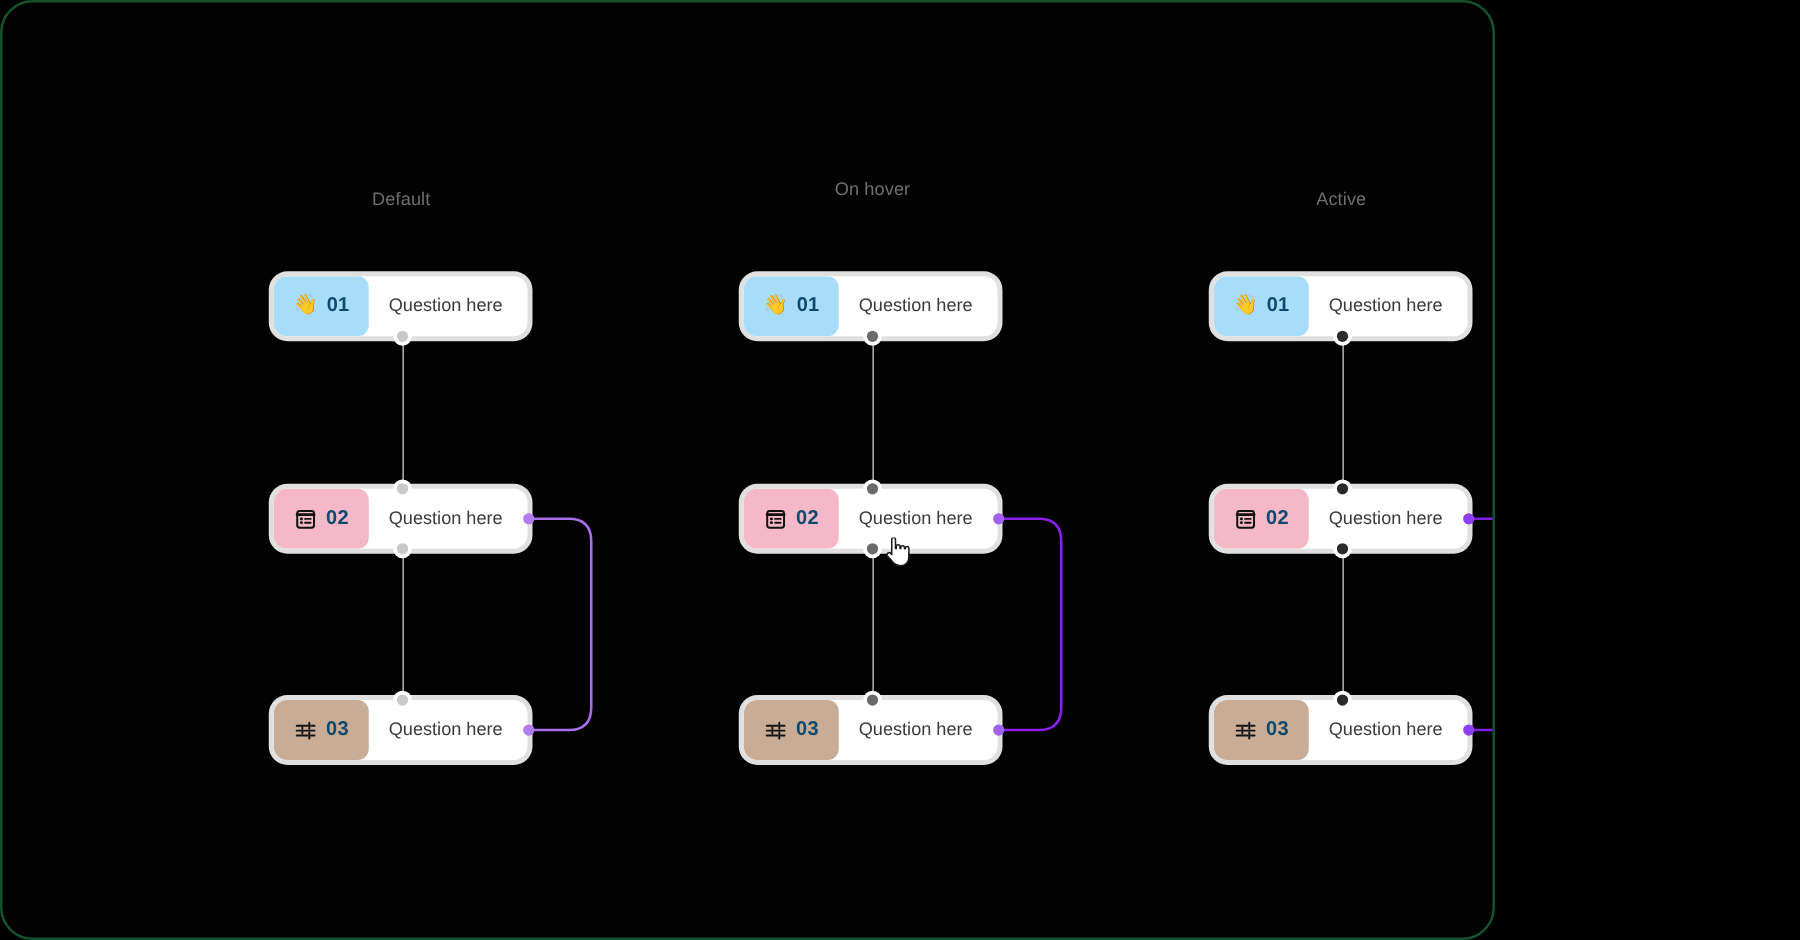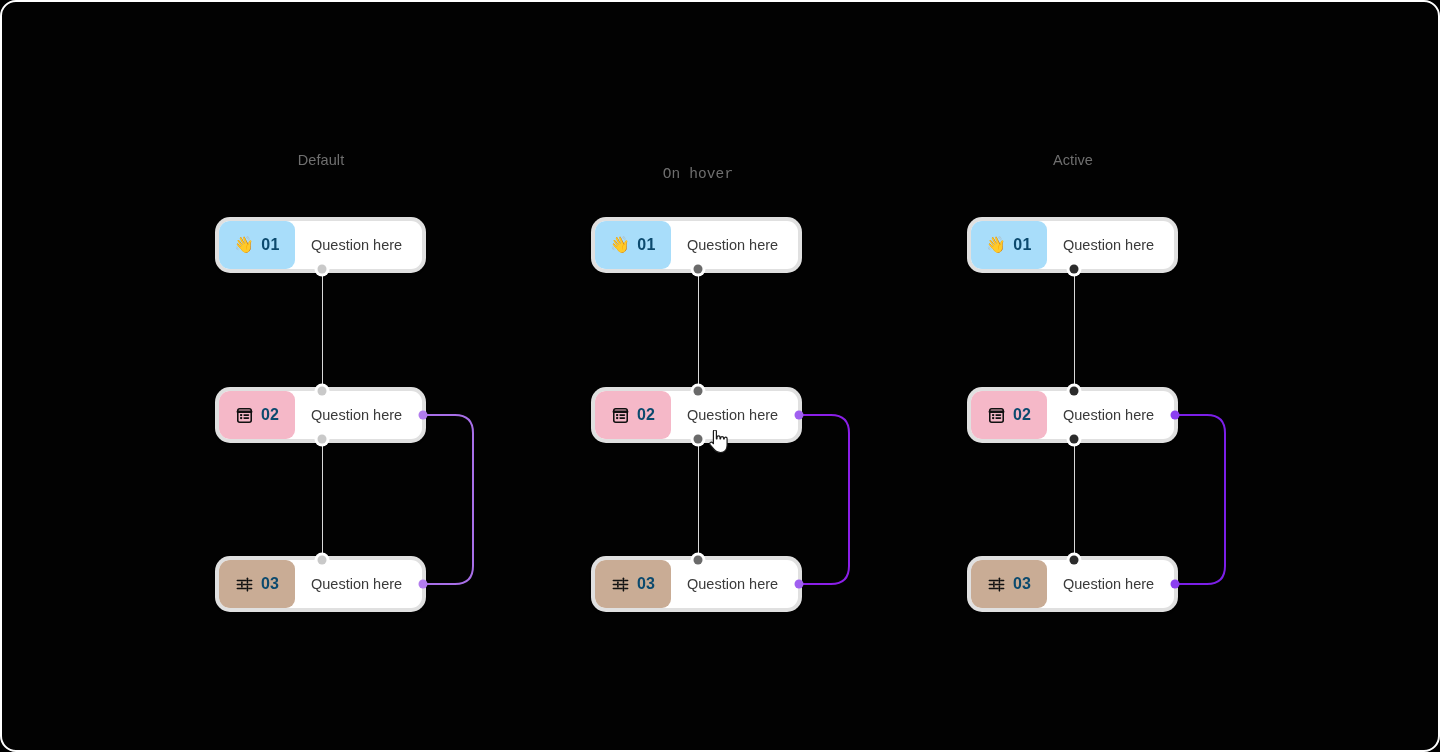--- a/index.html
+++ b/index.html
@@ -4,24 +4,24 @@
 <style>
   * { box-sizing: border-box; margin: 0; padding: 0; }
   html, body {
     width: 1440px; height: 752px;
     background: #000000;
     font-family: "Liberation Sans", sans-serif;
     overflow: hidden;
   }
   #canvas {
     position: relative;
-    width: 1440px; height: 752px;
+    width: 1196px; height: 752px;
     background: #020202;
-    border: 2px solid #ffffff;
-    border-radius: 16px;
+    border: 2px solid #14532d;
+    border-radius: 26px;
     overflow: hidden;
   }
 
   
   .col-label {
     position: absolute;
     font-size: 14.5px;
     color: #6f6f6f;
     letter-spacing: 0.1px;
     white-space: nowrap;
@@ -155,21 +155,21 @@
             <line x1="17.5" y1="17" x2="21" y2="17"></line>
             <line x1="15.7" y1="4" x2="15.7" y2="10"></line>
             <line x1="8.7" y1="9" x2="8.7" y2="15"></line>
             <line x1="15.7" y1="14" x2="15.7" y2="20"></line>
           </svg>
         </span>
         <span class="num">03</span>
       </div>
       <div class="qtext">Question here</div>
     </div>
-    <div class="col-label" style="left: 696px; top: 164px; font-family: Liberation Mono, monospace;">On hover</div>
+    <div class="col-label" style="left: 696px; top: 142px;">On hover</div>
     <div class="vline" style="left: 696px; top: 267px; height: 122px; background: rgb(217, 217, 217);"></div>
     <div class="vline" style="left: 696px; top: 437px; height: 121px; background: rgb(217, 217, 217);"></div>
     <svg class="side-svg" width="70" height="189" style="left: 797px; top: 403px;">
       <path d="M0 10 H32 Q50 10 50 28 V161 Q50 179 32 179 H0" fill="none" stroke="#8B1FE8" stroke-width="2"></path>
     </svg>
     <div class="pdot" style="left: 797px; top: 413px; background: rgb(160, 96, 240);"></div>
     <div class="pdot" style="left: 797px; top: 582px; background: rgb(160, 96, 240);"></div>
     <div class="dot" style="left: 696px; top: 267px; background: rgb(106, 106, 106);"></div>
     <div class="dot" style="left: 696px; top: 389px; background: rgb(106, 106, 106);"></div>
     <div class="dot" style="left: 696px; top: 437px; background: rgb(106, 106, 106);"></div>

